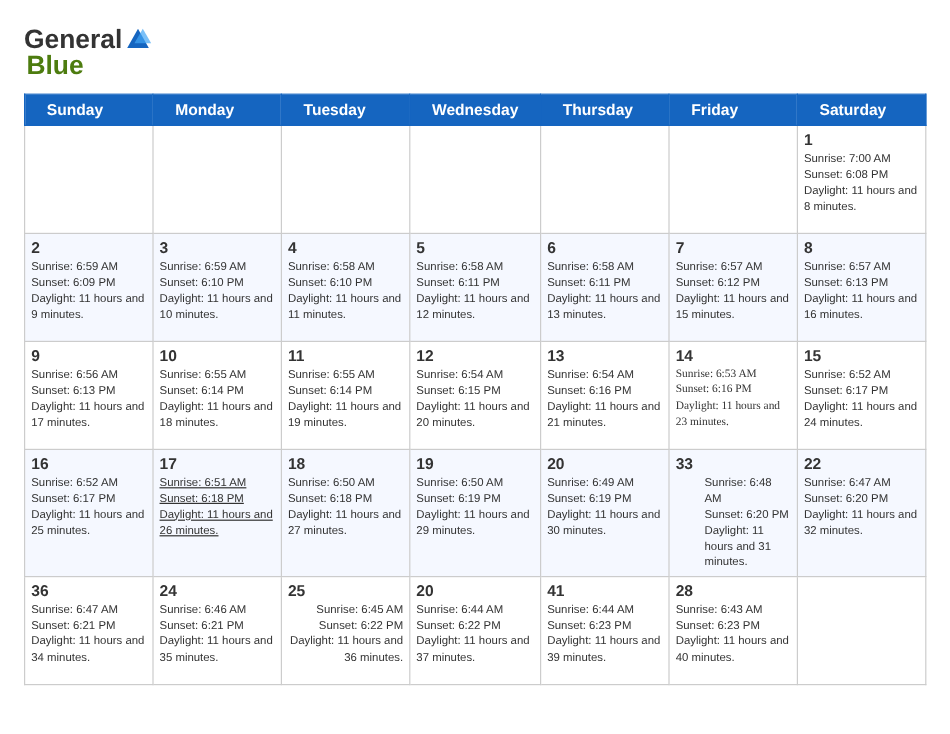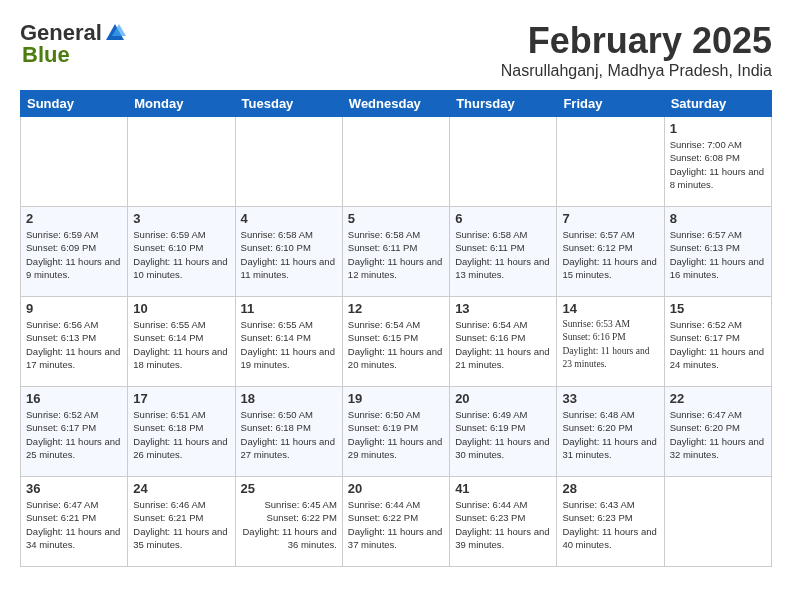--- a/index.html
+++ b/index.html
@@ -6,21 +6,21 @@
     body {
       font-family: Arial, sans-serif;
       background: #fff;
       width: 792px;
       min-height: 612px;
       padding: 20px;
     }
     .header {
       display: flex;
       justify-content: space-between;
-      align-items: flex-start;
+      align-items: flex-end;
       margin-bottom: 10px;
     }
     .logo {
       display: flex;
       flex-direction: column;
       align-items: flex-start;
     }
     .logo-text {
       font-size: 22px;
       font-weight: bold;
@@ -42,21 +42,21 @@
     .calendar {
       width: 100%;
       border-collapse: collapse;
       border: 1px solid #ccc;
     }
     .calendar th {
       background: #1565C0;
       color: #fff;
       font-size: 13px;
       font-weight: bold;
-      padding: 5px 6px;
+      padding: 5px 18px;
       border: 1px solid #1565C0;
       text-align: left;
     }
     .calendar td {
       vertical-align: top;
       border: 1px solid #ccc;
       padding: 4px 5px;
       font-size: 10px;
       color: #333;
       width: 14.28%;
@@ -93,24 +93,20 @@
   <div class="logo">
     <div style="display:flex;align-items:center;gap:2px;">
       <span class="logo-text logo-general">General</span>
       <svg width="22" height="22" viewBox="0 0 22 22">
         <polygon points="11,2 20,18 2,18" fill="#1565C0"></polygon>
         <polygon points="15,2 22,14 8,14" fill="#42A5F5" opacity="0.7"></polygon>
       </svg>
     </div>
     <span class="logo-text logo-blue" style="margin-top:-4px;margin-left:2px;">Blue</span>
   </div>
-  <div class="title-block">
-    <div class="month-title">February 2025</div>
-    <div class="location">Nasrullahganj, Madhya Pradesh, India</div>
-  </div>
 </div>
 
 <table class="calendar">
   <thead>
     <tr>
     <th>Sunday</th>
         <th>Monday</th>
         <th>Tuesday</th>
         <th>Wednesday</th>
         <th>Thursday</th>
@@ -223,21 +219,21 @@
       </tr>
       <tr>
         <td>
           <span class="day-num">16</span>
           <div class="cell-info" style="white-space: pre-line;">Sunrise: 6:52 AM
 Sunset: 6:17 PM
 Daylight: 11 hours and 25 minutes.</div>
         </td>
         <td>
           <span class="day-num">17</span>
-          <div class="cell-info" style="white-space: pre-line;">Sunrise: 6:51 AM
+          <div class="cell-info" style="white-space: pre-line; text-decoration: underline;">Sunrise: 6:51 AM
 Sunset: 6:18 PM
 Daylight: 11 hours and 26 minutes.</div>
         </td>
         <td>
           <span class="day-num">18</span>
           <div class="cell-info" style="white-space: pre-line;">Sunrise: 6:50 AM
 Sunset: 6:18 PM
 Daylight: 11 hours and 27 minutes.</div>
         </td>
         <td>
@@ -247,21 +243,21 @@
 Daylight: 11 hours and 29 minutes.</div>
         </td>
         <td>
           <span class="day-num">20</span>
           <div class="cell-info" style="white-space: pre-line;">Sunrise: 6:49 AM
 Sunset: 6:19 PM
 Daylight: 11 hours and 30 minutes.</div>
         </td>
         <td>
           <span class="day-num">33</span>
-          <div class="cell-info" style="white-space: pre-line;">Sunrise: 6:48 AM
+          <div class="cell-info" style="white-space: pre-line; margin-left: 24px;">Sunrise: 6:48 AM
 Sunset: 6:20 PM
 Daylight: 11 hours and 31 minutes.</div>
         </td>
         <td>
           <span class="day-num">22</span>
           <div class="cell-info" style="white-space: pre-line;">Sunrise: 6:47 AM
 Sunset: 6:20 PM
 Daylight: 11 hours and 32 minutes.</div>
         </td>
       </tr>

